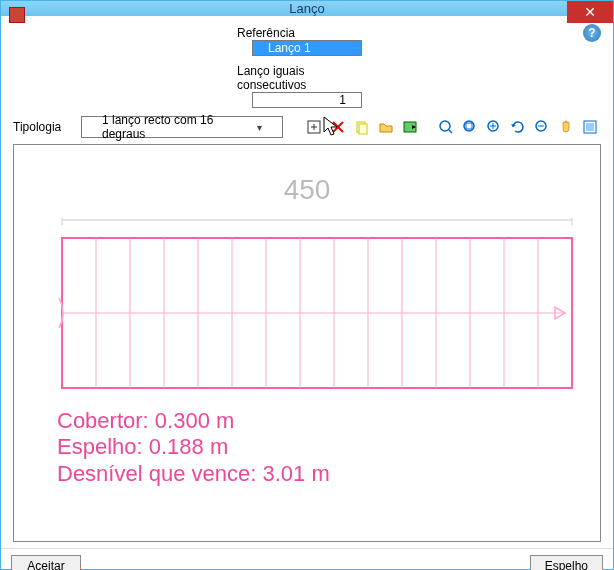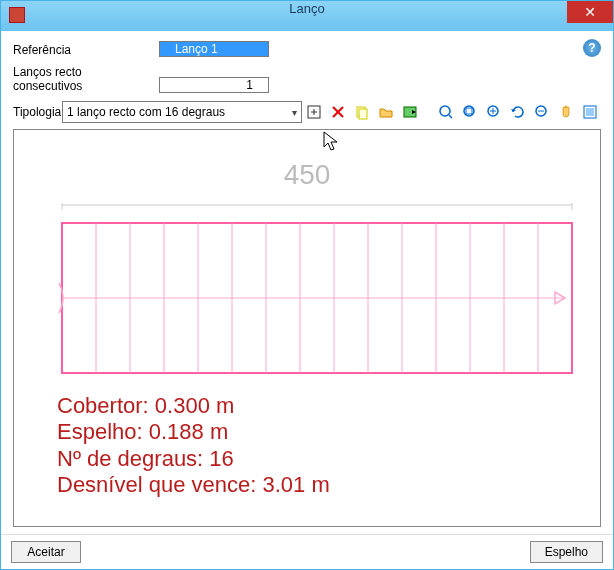--- a/index.html
+++ b/index.html
@@ -59,48 +59,48 @@
     right: 12px; top: 8px;
     width: 18px; height: 18px;
     border-radius: 50%;
     background: radial-gradient(#6bb6e8,#2d7cc1);
     color:#fff; font-weight:bold; font-size:12px;
     display:flex; align-items:center; justify-content:center;
     cursor: pointer;
   }
   .form-row {
     display: flex;
-    align-items: flex-end;
+    align-items: center;
     margin-bottom: 8px;
-    gap: 6px;
+    flex-direction: column;
   }
   .form-label { width: 140px; }
   .text-input {
     border: 1px solid #7a7a7a;
     height: 16px;
     padding: 1px 15px;
     font-size: 12px;
     background: #fff;
   }
   .ref-input {
     width: 110px;
     color: #fff;
     background: #3399ff;
   }
   .ref-input::selection { background:#3399ff; color:#fff; }
   .num-input { width: 110px; text-align: right; }
-  .tipologia-row { display:flex; align-items:center; gap:1px; margin-bottom:6px;}
+  .tipologia-row { display:flex; align-items:center; gap:20px; margin-bottom:6px;}
   .tipologia-label { width:48px; }
   .select {
     border:1px solid #7a7a7a;
     height:22px;
     width:246px;
     background:#fff;
     display:flex; align-items:center; justify-content:space-between;
-    padding:0 4px;
+    padding:0 20px;
     cursor:pointer;
   }
   .select-arrow { font-size:10px; color:#444; }
   .toolbar { display:flex; gap:2px; align-items:center; }
   .tbtn {
     width:22px; height:22px;
     display:flex; align-items:center; justify-content:center;
     cursor:pointer;
     border:1px solid transparent;
   }
@@ -130,21 +130,21 @@
     left:50%; transform:translateX(-50%);
     top:16px;
   }
   .stair-svg {
     position:absolute;
     left:30px; top:60px;
   }
   .info-block {
     position:absolute;
     left:30px; top:250px;
-    color:#b91c1c;
+    color:#ec4899;
     font-size:22px;
     line-height:1.2;
   }
   .footer {
     border-top:1px solid #ddd;
     padding:6px 10px;
     display:flex; justify-content:space-between;
   }
   .btn {
     min-width:70px;
@@ -170,21 +170,21 @@
 
   <div class="content">
     <div class="help-icon">?</div>
 
     <div class="form-row">
       <div class="form-label">Referência</div>
       <input class="text-input ref-input" value="Lanço 1" style="">
     </div>
 
     <div class="form-row">
-      <div class="form-label">Lanços recto consecutivos</div>
+      <div class="form-label">Lanço iguais consecutivos</div>
       <input class="text-input num-input" value="1" style="">
     </div>
 
     <div class="tipologia-row">
       <div class="tipologia-label">Tipologia</div>
       <div class="select">
         <span>1 lanço recto com 16 degraus</span>
         <span class="select-arrow">▾</span>
       </div>
       <div class="toolbar">
@@ -290,21 +290,20 @@
             <line x1="413" y1="20" x2="413" y2="170"></line>
             <line x1="447" y1="20" x2="447" y2="170"></line>
             <line x1="481" y1="20" x2="481" y2="170"></line>
           </g>
           <path d="M2 80 Q 10 95 2 110" fill="none" stroke="#ffa8cf" stroke-width="1.5"></path>
           <polygon points="508,95 498,89 498,101" fill="none" stroke="#ffa8cf" stroke-width="1.5"></polygon>
         </svg>
         <div class="info-block">
           <div>Cobertor: 0.300 m</div>
           <div>Espelho: 0.188 m</div>
-          <div>Nº de degraus: 16</div>
           <div>Desnível que vence: 3.01 m</div>
         </div>
       </div>
     </div>
 
     <div class="cursor-overlay">
       <svg width="18" height="22">
           <path d="M1 1 L1 16 L5 12 L8 19 L11 18 L8 11 L14 11 Z" fill="#fff" stroke="#000"></path>
         </svg>
     </div>

